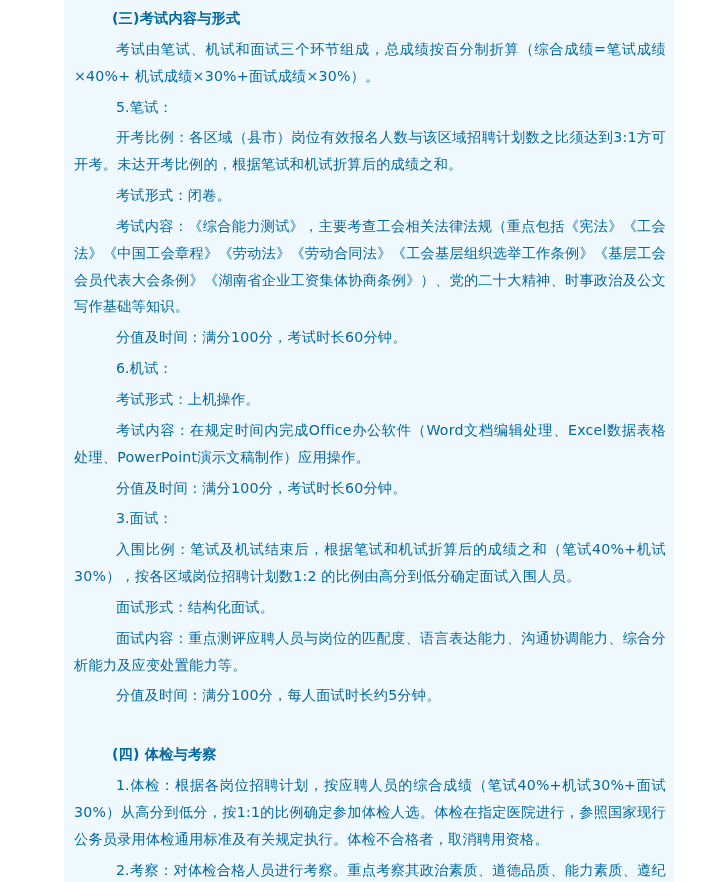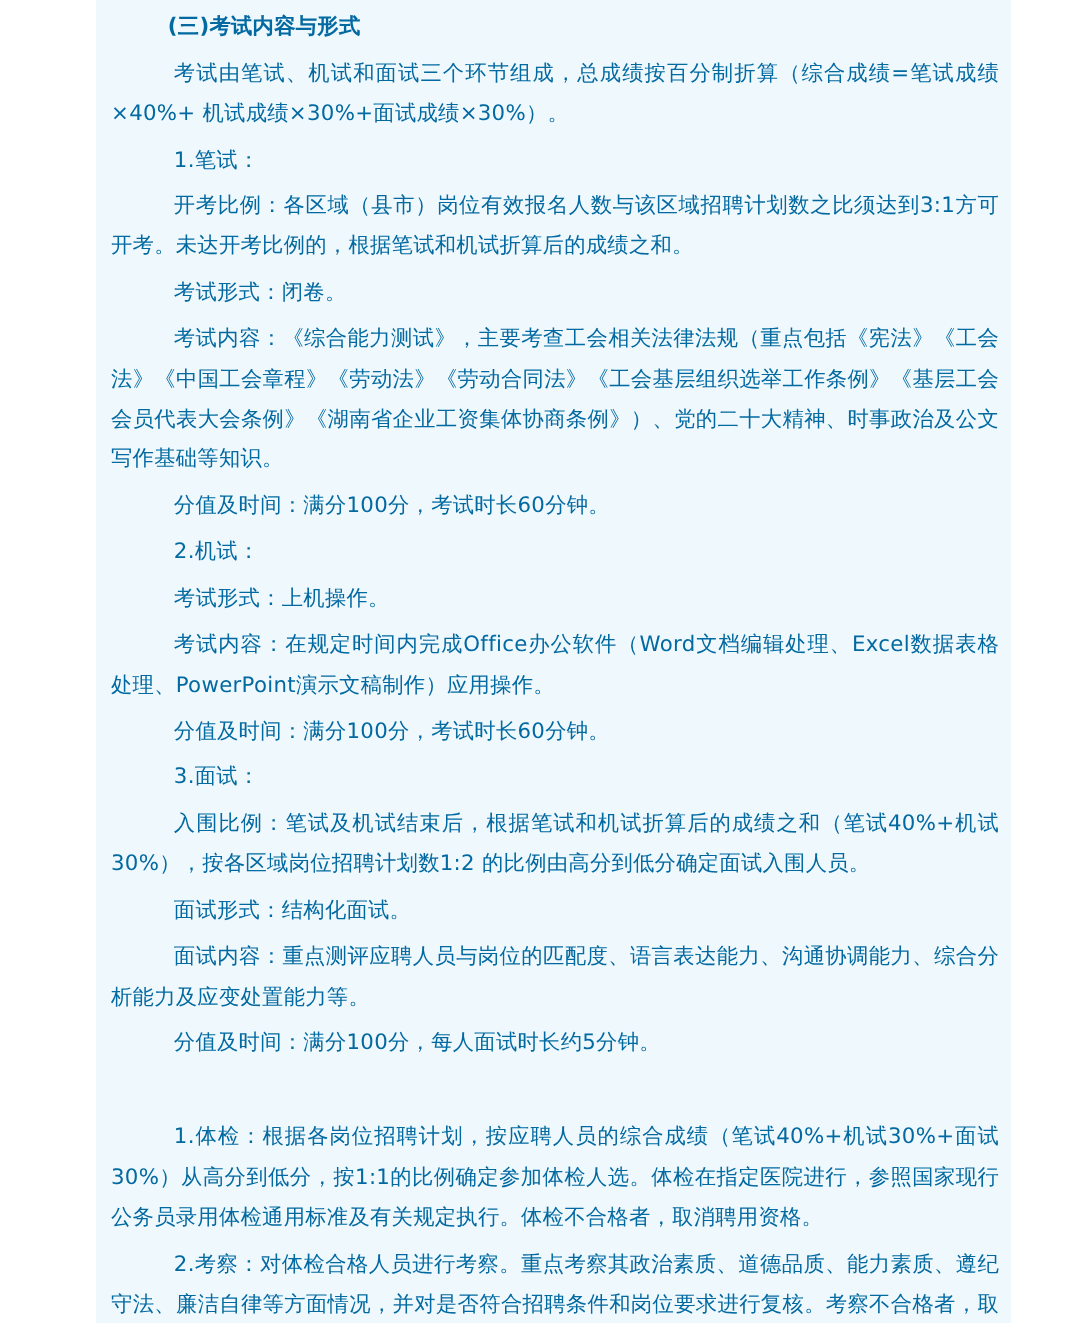--- a/index.html
+++ b/index.html
@@ -20,34 +20,35 @@
 </style>
 </head>
 <body>
 
 <div class="panel"></div>
 
 <div class="content">
   <p class="h">(三)考试内容与形式</p>
   <p class="p">考试由笔试、机试和面试三个环节组成，总成绩按百分制折算（综合成绩=笔试成绩×40%+ 机试成绩×30%+面试成绩×30%）。</p>
 
-  <p class="p">1.笔试：</p>
+  <p class="p">5.笔试：</p>
   <p class="p">开考比例：各区域（县市）岗位有效报名人数与该区域招聘计划数之比须达到3:1方可开考。未达开考比例的，根据笔试和机试折算后的成绩之和。</p>
   <p class="p">考试形式：闭卷。</p>
   <p class="p">考试内容：《综合能力测试》，主要考查工会相关法律法规（重点包括《宪法》《工会法》《中国工会章程》《劳动法》《劳动合同法》《工会基层组织选举工作条例》《基层工会会员代表大会条例》《湖南省企业工资集体协商条例》）、党的二十大精神、时事政治及公文写作基础等知识。</p>
   <p class="p">分值及时间：满分100分，考试时长60分钟。</p>
 
-  <p class="p">2.机试：</p>
+  <p class="p">6.机试：</p>
   <p class="p">考试形式：上机操作。</p>
   <p class="p">考试内容：在规定时间内完成Office办公软件（Word文档编辑处理、Excel数据表格处理、PowerPoint演示文稿制作）应用操作。</p>
   <p class="p">分值及时间：满分100分，考试时长60分钟。</p>
 
   <p class="p">3.面试：</p>
   <p class="p">入围比例：笔试及机试结束后，根据笔试和机试折算后的成绩之和（笔试40%+机试30%），按各区域岗位招聘计划数1:2 的比例由高分到低分确定面试入围人员。</p>
   <p class="p">面试形式：结构化面试。</p>
   <p class="p">面试内容：重点测评应聘人员与岗位的匹配度、语言表达能力、沟通协调能力、综合分析能力及应变处置能力等。</p>
   <p class="p">分值及时间：满分100分，每人面试时长约5分钟。</p>
 
   <div class="gap"></div>
 
+  <p class="h">(四) 体检与考察</p>
   <p class="p">1.体检：根据各岗位招聘计划，按应聘人员的综合成绩（笔试40%+机试30%+面试30%）从高分到低分，按1:1的比例确定参加体检人选。体检在指定医院进行，参照国家现行公务员录用体检通用标准及有关规定执行。体检不合格者，取消聘用资格。</p>
   <p class="p">2.考察：对体检合格人员进行考察。重点考察其政治素质、道德品质、能力素质、遵纪守法、廉洁自律等方面情况，并对是否符合招聘条件和岗位要求进行复核。考察不合格者，取消聘用资格。</p>
 </div>
 
 </body></html>

